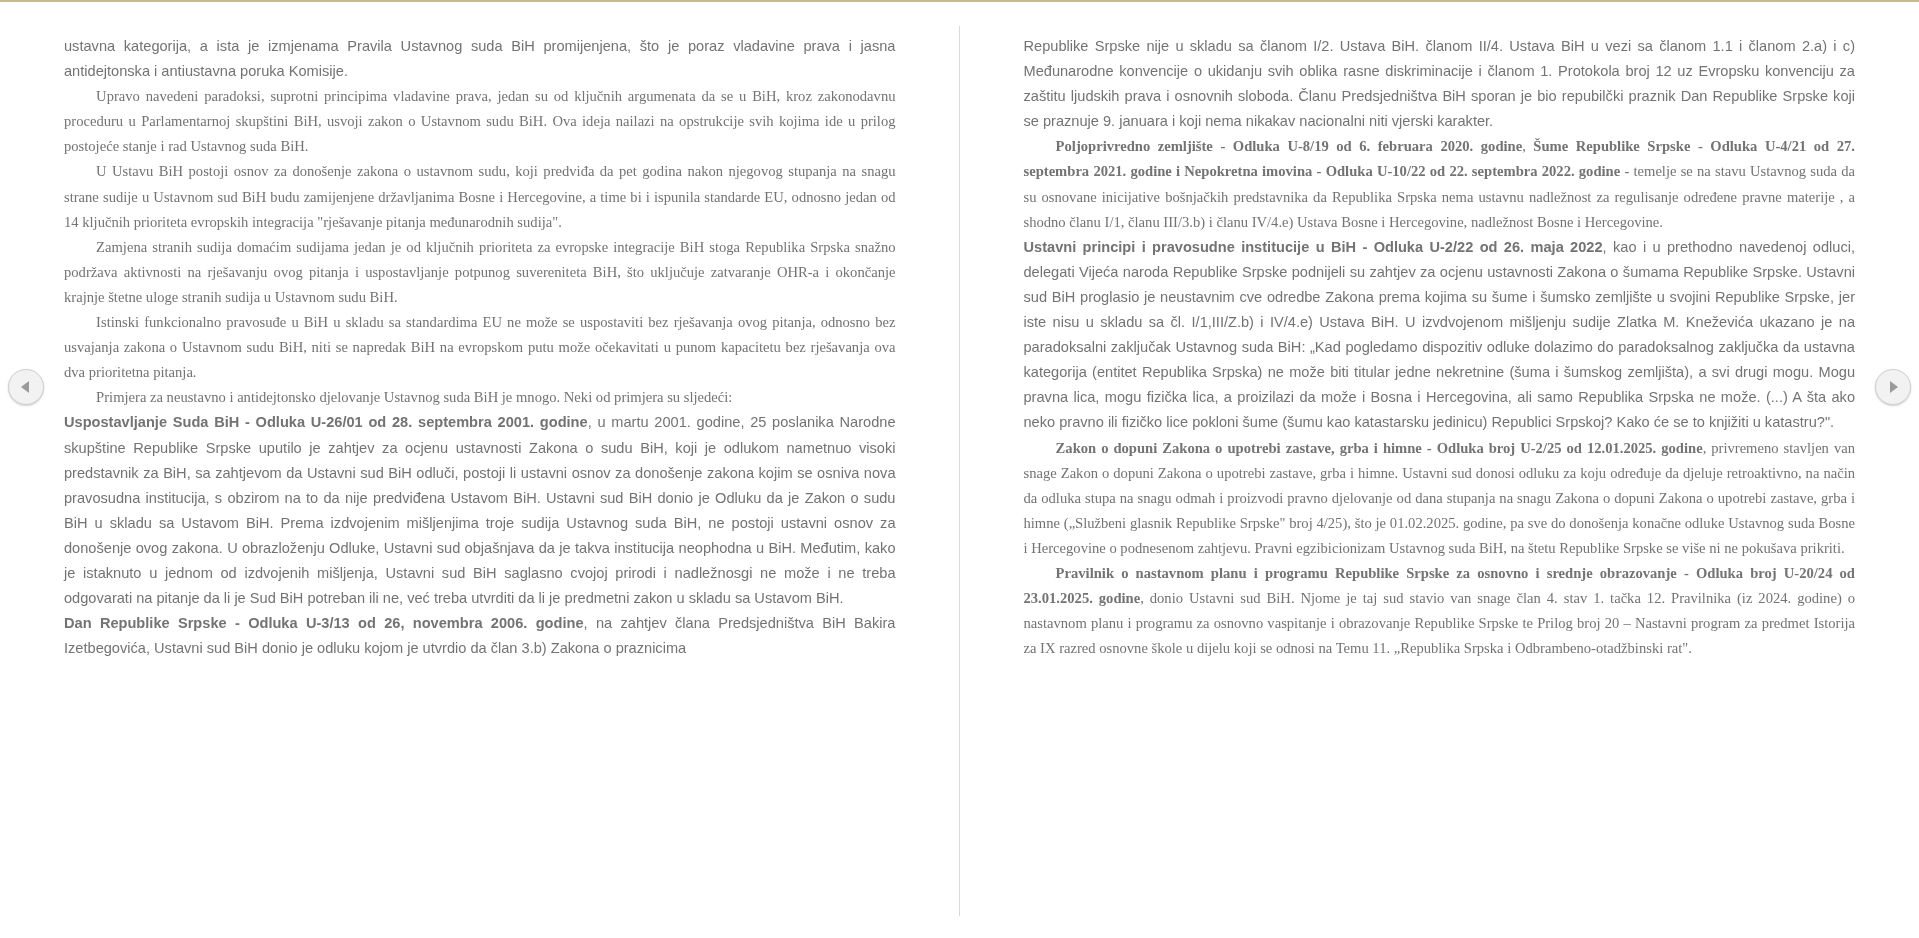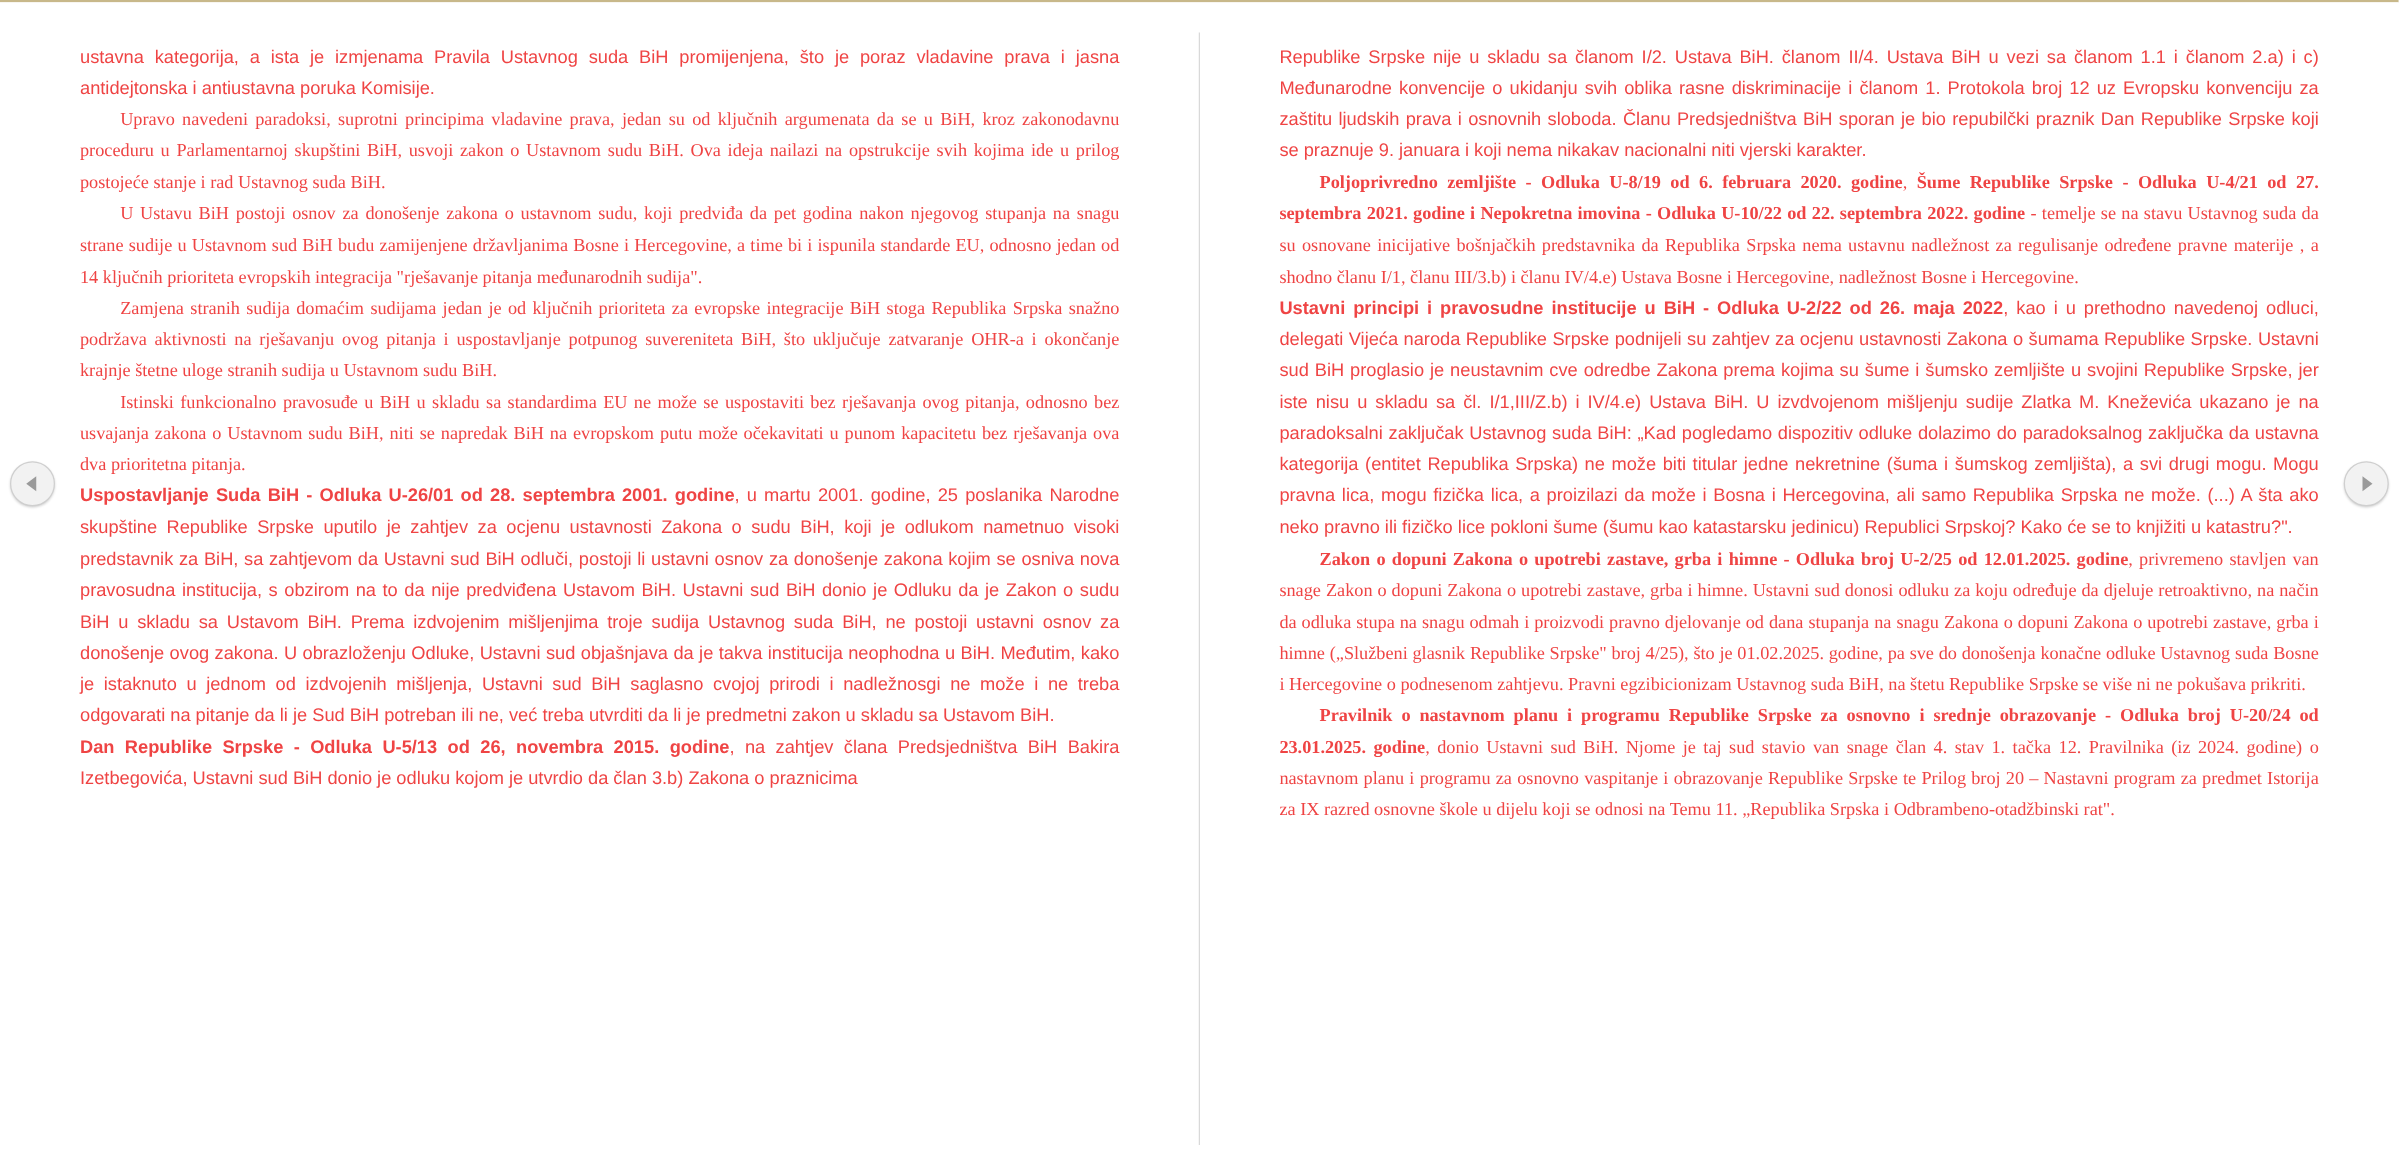--- a/index.html
+++ b/index.html
@@ -49,21 +49,21 @@
     position: absolute;
     left: 959px;
     top: 24px;
     width: 1px;
     height: 890px;
     background: #d9d9d9;
   }
   .col {
     font-size: 14.6px;
     line-height: 1.72;
-    color: #ef4444;
+    color: #737373;
     text-align: justify;
     hyphens: none;
   }
   .col p {
     margin: 0 0 0 0;
     text-align: justify;
     text-justify: inter-word;
   }
   .ind { text-indent: 2.2em; font-family: Liberation Serif, serif; }
   .noind { text-indent: 0; }
@@ -96,22 +96,23 @@
 
   <div id="spread">
 
     <div class="page page-left">
       <div class="col" id="col-left">
           <p class="noind"><span>ustavna kategorija, a ista je izmjenama Pravila Ustavnog suda BiH promijenjena, što je poraz vladavine prava i jasna antidejtonska i antiustavna poruka Komisije.</span></p>
           <p class="ind"><span>Upravo navedeni paradoksi, suprotni principima vladavine prava, jedan su od ključnih argumenata da se u BiH, kroz zakonodavnu proceduru u Parlamentarnoj skupštini BiH, usvoji zakon o Ustavnom sudu BiH. Ova ideja nailazi na opstrukcije svih kojima ide u prilog postojeće stanje i rad Ustavnog suda BiH.</span></p>
           <p class="ind"><span>U Ustavu BiH postoji osnov za donošenje zakona o ustavnom sudu, koji predviđa da pet godina nakon njegovog stupanja na snagu strane sudije u Ustavnom sud BiH budu zamijenjene državljanima Bosne i Hercegovine, a time bi i ispunila standarde EU, odnosno jedan od 14 ključnih prioriteta evropskih integracija "rješavanje pitanja međunarodnih sudija".</span></p>
           <p class="ind"><span>Zamjena stranih sudija domaćim sudijama jedan je od ključnih prioriteta za evropske integracije BiH stoga Republika Srpska snažno podržava aktivnosti na rješavanju ovog pitanja i uspostavljanje potpunog suvereniteta BiH, što uključuje zatvaranje OHR-a i okončanje krajnje štetne uloge stranih sudija u Ustavnom sudu BiH.</span></p>
           <p class="ind"><span>Istinski funkcionalno pravosuđe u BiH u skladu sa standardima EU ne može se uspostaviti bez rješavanja ovog pitanja, odnosno bez usvajanja zakona o Ustavnom sudu BiH, niti se napredak BiH na evropskom putu može očekavitati u punom kapacitetu bez rješavanja ova dva prioritetna pitanja.</span></p>
+          <p class="ind"><span>Primjera za neustavno i antidejtonsko djelovanje Ustavnog suda BiH je mnogo. Neki od primjera su sljedeći:</span></p>
           <p class="noind"><span class="b">Uspostavljanje Suda BiH - Odluka U-26/01 od 28. septembra 2001. godine</span><span>, u martu 2001. godine, 25 poslanika Narodne skupštine Republike Srpske uputilo je zahtjev za ocjenu ustavnosti Zakona o sudu BiH, koji je odlukom nametnuo visoki predstavnik za BiH, sa zahtjevom da Ustavni sud BiH odluči, postoji li ustavni osnov za donošenje zakona kojim se osniva nova pravosudna institucija, s obzirom na to da nije predviđena Ustavom BiH. Ustavni sud BiH donio je Odluku da je Zakon o sudu BiH u skladu sa Ustavom BiH. Prema izdvojenim mišljenjima troje sudija Ustavnog suda BiH, ne postoji ustavni osnov za donošenje ovog zakona. U obrazloženju Odluke, Ustavni sud objašnjava da je takva institucija neophodna u BiH. Međutim, kako je istaknuto u jednom od izdvojenih mišljenja, Ustavni sud BiH saglasno cvojoj prirodi i nadležnosgi ne može i ne treba odgovarati na pitanje da li je Sud BiH potreban ili ne, već treba utvrditi da li je predmetni zakon u skladu sa Ustavom BiH.</span></p>
-          <p class="noind"><span class="b">Dan Republike Srpske - Odluka U-5/13 od 26, novembra 2015. godine</span><span>, na zahtjev člana Predsjedništva BiH Bakira Izetbegovića, Ustavni sud BiH donio je odluku kojom je utvrdio da član 3.b) Zakona o praznicima</span></p>
+          <p class="noind"><span class="b">Dan Republike Srpske - Odluka U-3/13 od 26, novembra 2006. godine</span><span>, na zahtjev člana Predsjedništva BiH Bakira Izetbegovića, Ustavni sud BiH donio je odluku kojom je utvrdio da član 3.b) Zakona o praznicima</span></p>
         </div>
     </div>
 
     <div class="gutter" style="background: rgb(217, 217, 217);"></div>
 
     <div class="page page-right">
       <div class="col" id="col-right">
           <p class="noind"><span>Republike Srpske nije u skladu sa članom I/2. Ustava BiH. članom II/4. Ustava BiH u vezi sa članom 1.1 i članom 2.a) i c) Međunarodne konvencije o ukidanju svih oblika rasne diskriminacije i članom 1. Protokola broj 12 uz Evropsku konvenciju za zaštitu ljudskih prava i osnovnih sloboda. Članu Predsjedništva BiH sporan je bio repubilčki praznik Dan Republike Srpske koji se praznuje 9. januara i koji nema nikakav nacionalni niti vjerski karakter.</span></p>
           <p class="ind"><span class="b">Poljoprivredno zemljište - Odluka U-8/19 od 6. februara 2020. godine</span><span>, </span><span class="b">Šume Republike Srpske - Odluka U-4/21 od 27. septembra 2021. godine i Nepokretna imovina - Odluka U-10/22 od 22. septembra 2022. godine</span><span> - temelje se na stavu Ustavnog suda da su osnovane inicijative bošnjačkih predstavnika da Republika Srpska nema ustavnu nadležnost za regulisanje određene pravne materije , a shodno članu I/1, članu III/3.b) i članu IV/4.e) Ustava Bosne i Hercegovine, nadležnost Bosne i Hercegovine.</span></p>
           <p class="noind"><span class="b"> Ustavni principi i pravosudne institucije u BiH - Odluka U-2/22 od 26. maja 2022</span><span>, kao i u prethodno navedenoj odluci, delegati Vijeća naroda Republike Srpske podnijeli su zahtjev za ocjenu ustavnosti Zakona o šumama Republike Srpske. Ustavni sud BiH proglasio je neustavnim cve odredbe Zakona prema kojima su šume i šumsko zemljište u svojini Republike Srpske, jer iste nisu u  skladu sa čl. I/1,III/Z.b) i IV/4.e) Ustava BiH. U izvdvojenom mišljenju sudije Zlatka M. Kneževića ukazano je na paradoksalni zaključak Ustavnog suda BiH: „Kad pogledamo dispozitiv odluke dolazimo do paradoksalnog zaključka da ustavna kategorija (entitet Republika Srpska) ne može biti titular jedne nekretnine (šuma i šumskog zemljišta), a svi drugi mogu. Mogu pravna lica, mogu fizička lica, a proizilazi da može i Bosna i Hercegovina, ali samo Republika Srpska ne može. (...) A šta ako neko pravno ili fizičko lice pokloni šume (šumu kao katastarsku jedinicu) Republici Srpskoj? Kako će se to knjižiti u katastru?".</span></p>

